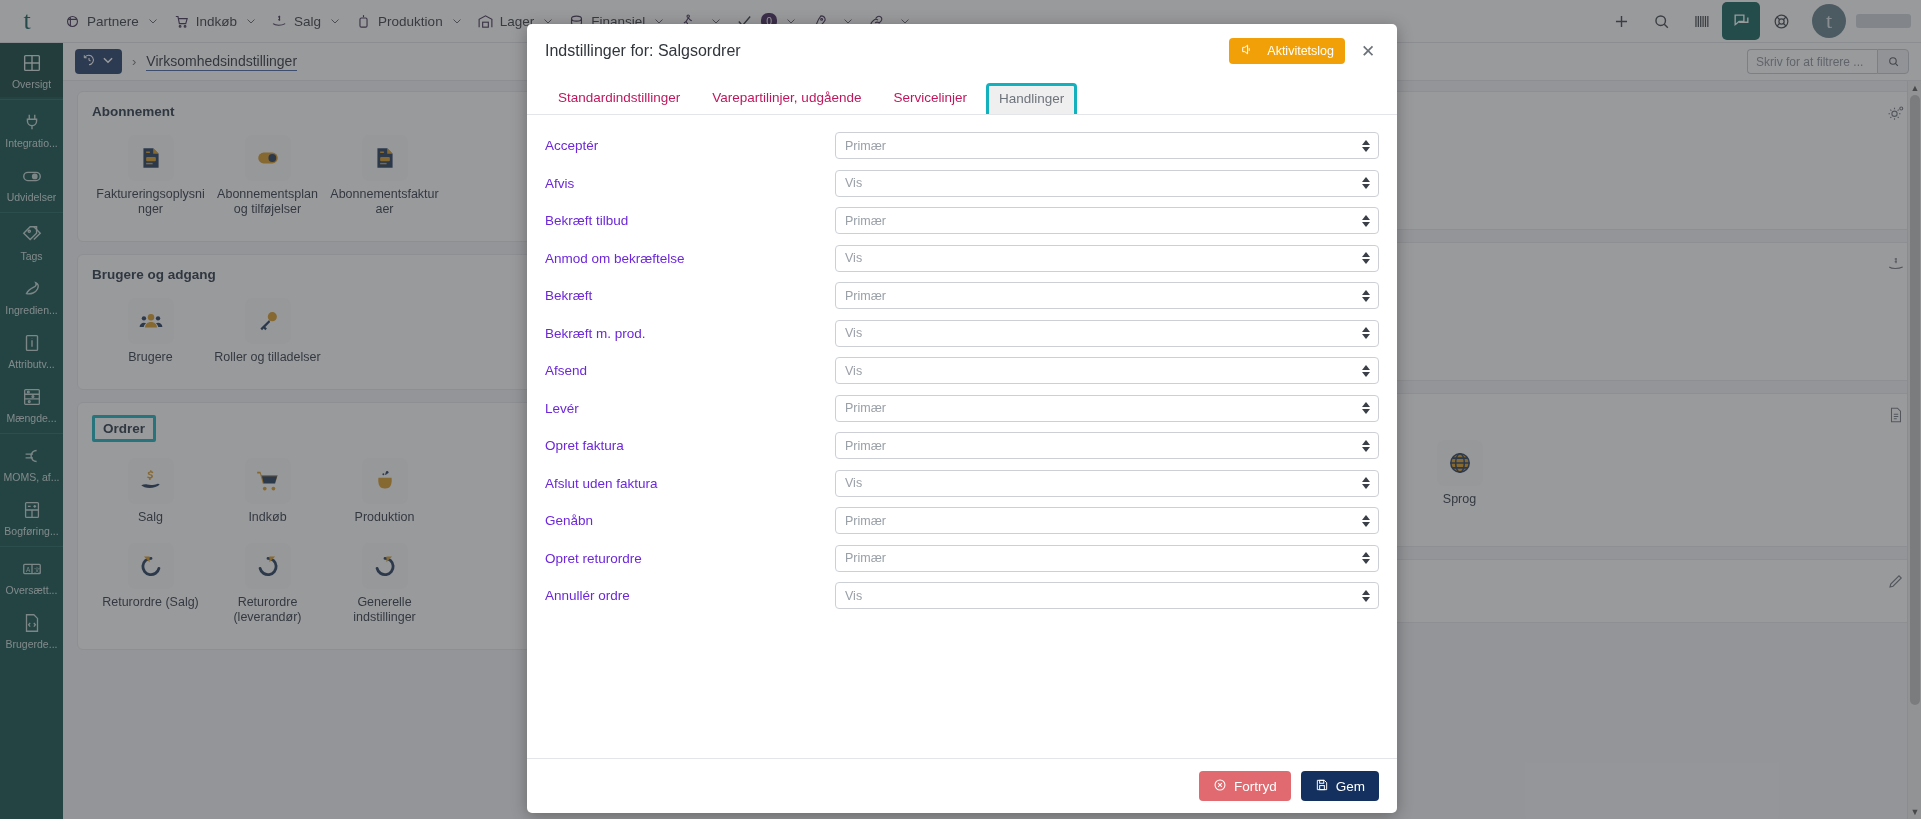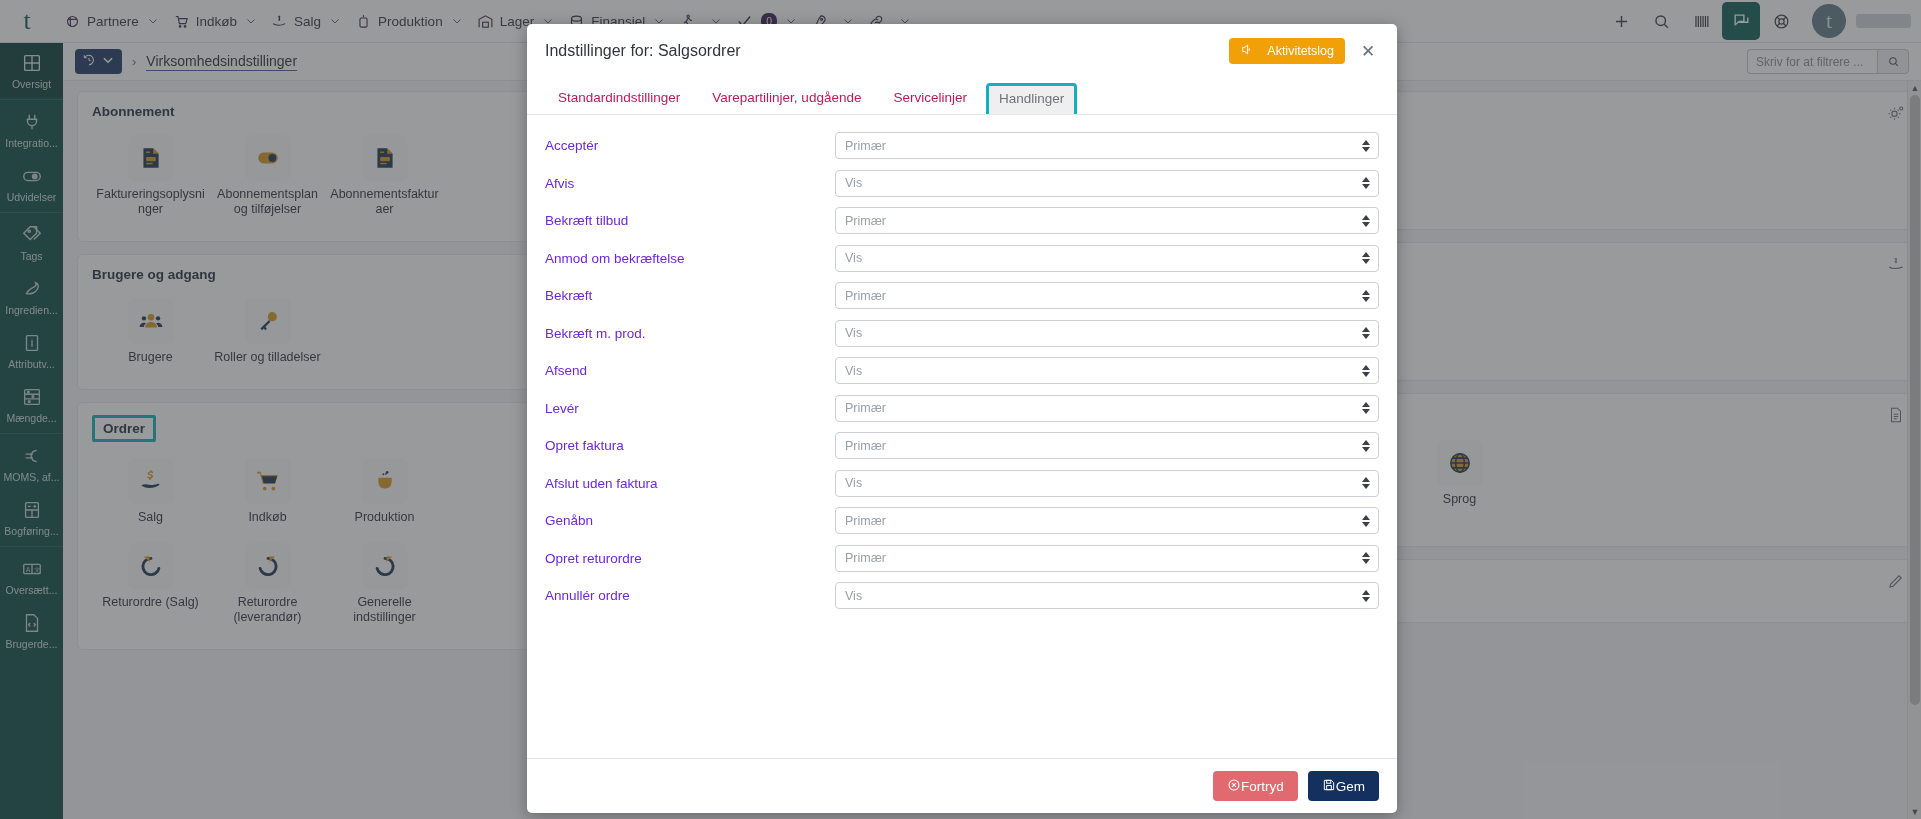--- a/index.html
+++ b/index.html
@@ -218,21 +218,21 @@
   }
   .sel-arrows i { display: block; width: 0; height: 0; border-left: 4px solid transparent; border-right: 4px solid transparent; }
   .sel-arrows i.up { border-bottom: 5px solid #3b4048; }
   .sel-arrows i.dn { border-top: 5px solid #3b4048; }
 
   .modal-foot {
     border-top: 1px solid #e3e5e9; padding: 12px 18px; display: flex;
     justify-content: flex-end; gap: 10px;
   }
   .btn {
-    height: 30px; border-radius: 4px; display: flex; align-items: center; 
+    height: 30px; border-radius: 4px; display: flex; align-items: center; gap: 7px;
     padding: 0 14px; font-size: 13.5px; color: #ffffff; border: none; cursor: pointer;
     font-family: inherit;
   }
   .btn svg { width: 14px; height: 14px; }
   .btn-cancel { background: #e06a6f; }
   .btn-save { background: #13305e; }
 </style>
 </head>
 <body>
 

